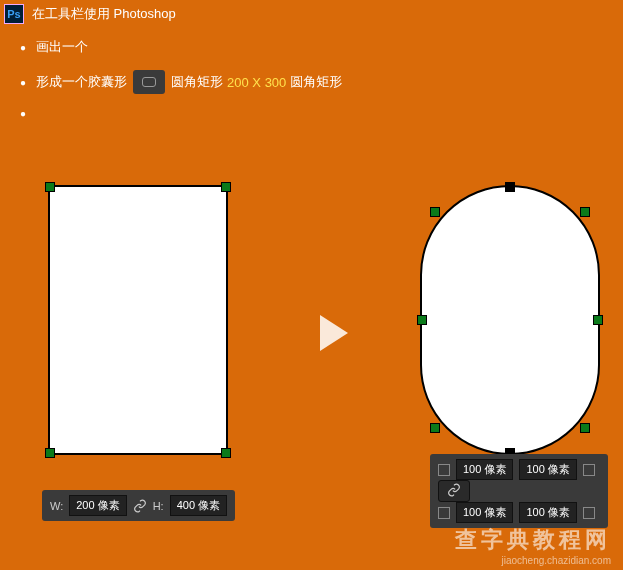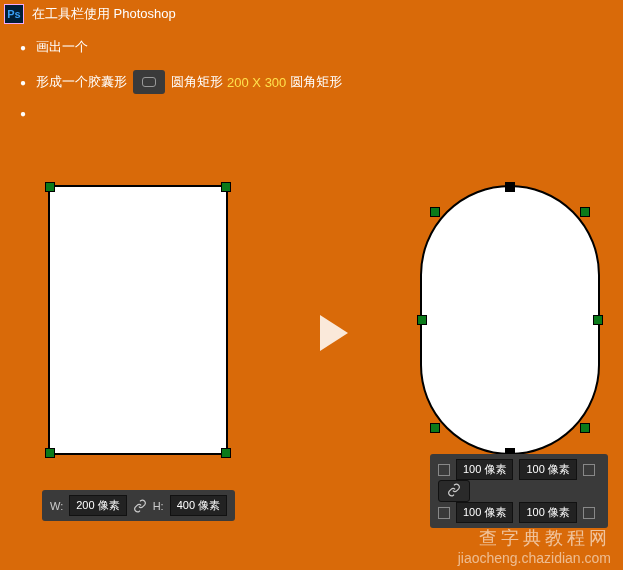--- a/index.html
+++ b/index.html
@@ -33,22 +33,22 @@
 .panel { position: absolute; background: #3a3a3a; border-radius: 3px; padding: 5px 8px; color: #ccc; font-size: 11px; display: flex; align-items: center; gap: 6px; }
 .panel .field { display: inline-block; background: #222; border: 1px solid #111; padding: 2px 6px; color: #fff; min-width: 52px; text-align: left; }
 .link-ic { width: 14px; height: 14px; display: inline-flex; align-items: center; justify-content: center; }
 .link-ic svg { width: 14px; height: 14px; }
 .wh-panel { left: 42px; top: 490px; }
 .radius-panel { left: 430px; top: 454px; width: 178px; flex-wrap: wrap; row-gap: 0; }
 .radius-panel .row1, .radius-panel .row2 { display: flex; gap: 6px; align-items: center; width: 100%; }
 .sq { width: 12px; height: 12px; border: 1px solid #888; }
 .link-box { background: #2a2a2a; border: 1px solid #111; border-radius: 3px; padding: 2px 8px; }
 .watermark { position: absolute; right: 12px; bottom: 4px; text-align: right; }
-.watermark .wm1 { font-size: 18px; color: rgba(255,255,255,0.6); letter-spacing: 4px; }
-.watermark .wm2 { font-size: 14px; color: rgba(255,255,255,0.55); }
+.watermark .wm1 { font-size: 22px; color: rgba(255,255,255,0.6); letter-spacing: 4px; font-weight: bold; }
+.watermark .wm2 { font-size: 10px; color: rgba(255,255,255,0.55); }
 </style>
 </head>
 <body>
 
 <div class="content">
   <div class="row">
     <div class="ps-icon">
         <span>Ps</span>
       </div>
     <span>在工具栏使用 Photoshop</span>

